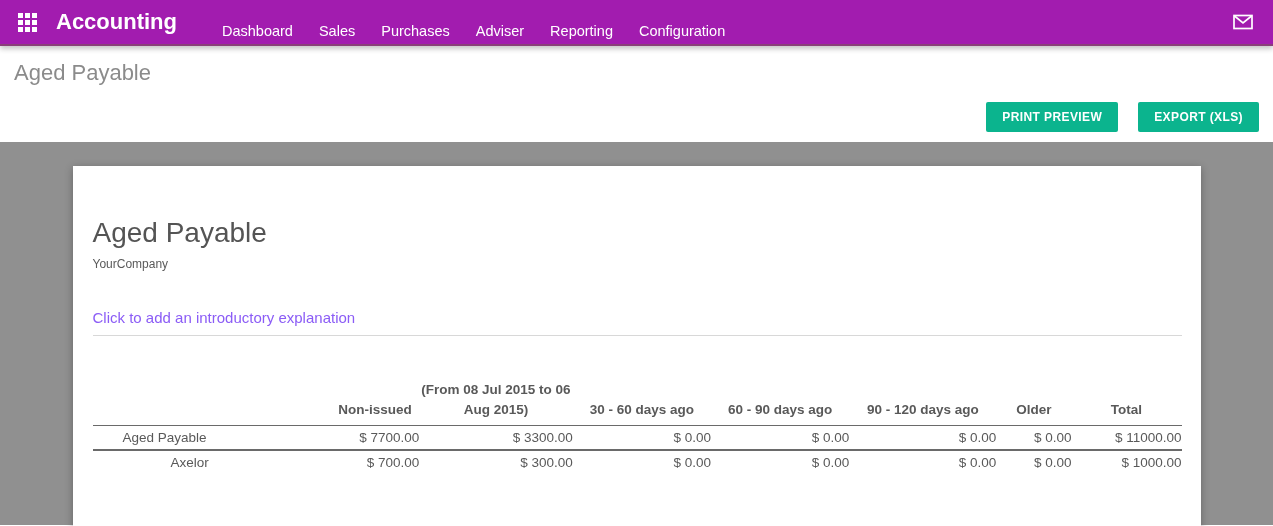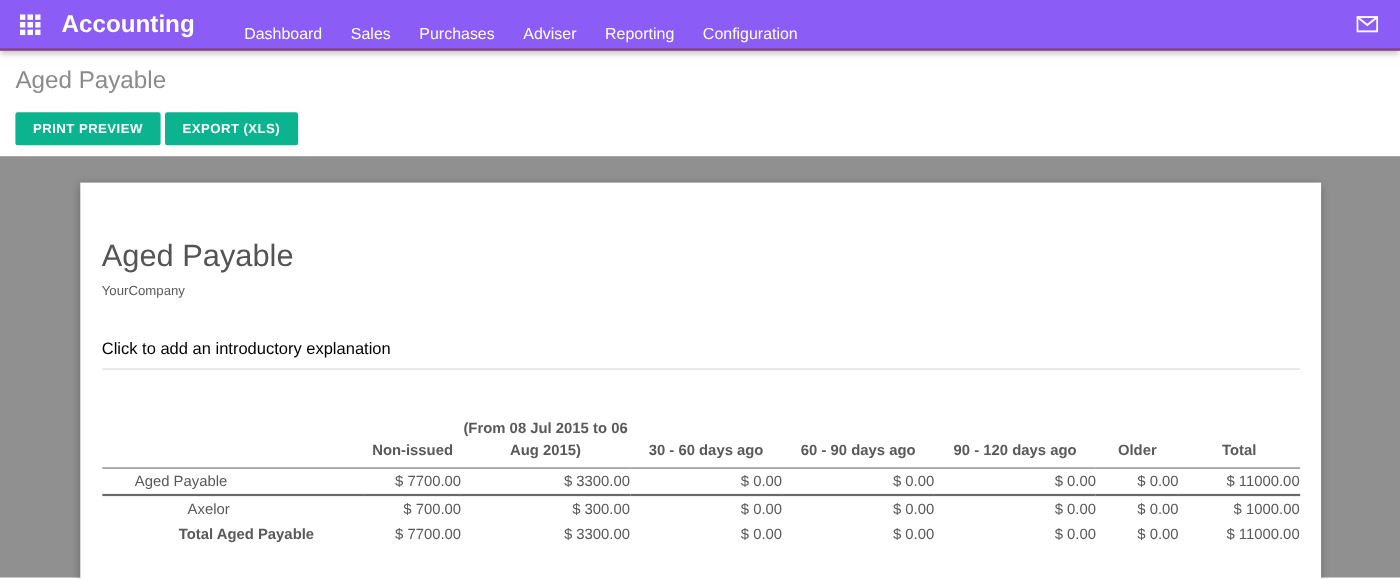--- a/index.html
+++ b/index.html
@@ -6,21 +6,21 @@
   html, body {
     width: 1273px; height: 526px;
     overflow: hidden;
     font-family: "Liberation Sans", "DejaVu Sans", sans-serif;
     background: #ffffff;
   }
 
   
   .navbar {
     height: 46px;
-    background: #8b5cf6;
+    background: #a21caf;
     border-bottom: 2px solid #8a3f79;
     display: flex;
     align-items: center;
     padding: 0 16px;
     box-shadow: 0 3px 5px rgba(0,0,0,0.22);
     position: relative;
     z-index: 5;
   }
   .apps-btn {
     width: 22px; height: 22px;
@@ -52,21 +52,21 @@
   .envelope-btn { cursor: pointer; display: flex; align-items: center; padding: 4px; }
 
   
   .control-panel { background: #ffffff; padding: 14px 14px 10px 14px; }
   .page-title {
     color: #8b8b8b;
     font-size: 22px;
     font-weight: 400;
     margin-bottom: 16px;
   }
-  .btn-row { display: flex; gap: 4px; }
+  .btn-row { display: flex; gap: 20px; justify-content: flex-end; }
   .btn-teal {
     background: #0bb48e;
     color: #ffffff;
     border: none;
     font-family: inherit;
     font-size: 12px;
     font-weight: bold;
     letter-spacing: 0.4px;
     height: 30px;
     padding: 0 16px;
@@ -94,21 +94,21 @@
     font-size: 28px;
     font-weight: 400;
   }
   .report-company {
     color: #5a5a5a;
     font-size: 12px;
     margin-top: 8px;
   }
   .report-intro {
     margin-top: 38px;
-    color: #000000;
+    color: #8b5cf6;
     font-size: 15px;
     padding-bottom: 9px;
     border-bottom: 1px solid #d8d8d8;
     cursor: text;
   }
 
   
   table.report-table {
     width: 100%;
     border-collapse: collapse;
@@ -230,26 +230,16 @@
           <tr class="row-partner">
             <td class="label-cell">Axelor</td>
             <td class="money-cell">$ 700.00</td>
             <td class="money-cell">$ 300.00</td>
             <td class="money-cell">$ 0.00</td>
             <td class="money-cell">$ 0.00</td>
             <td class="money-cell">$ 0.00</td>
             <td class="money-cell">$ 0.00</td>
             <td class="money-cell">$ 1000.00</td>
           </tr>
-          <tr class="row-total">
-            <td class="label-cell">Total Aged Payable</td>
-            <td class="money-cell">$ 7700.00</td>
-            <td class="money-cell">$ 3300.00</td>
-            <td class="money-cell">$ 0.00</td>
-            <td class="money-cell">$ 0.00</td>
-            <td class="money-cell">$ 0.00</td>
-            <td class="money-cell">$ 0.00</td>
-            <td class="money-cell">$ 11000.00</td>
-          </tr>
         </tbody>
     </table>
   </div>
 </div>
 
 </body></html>

